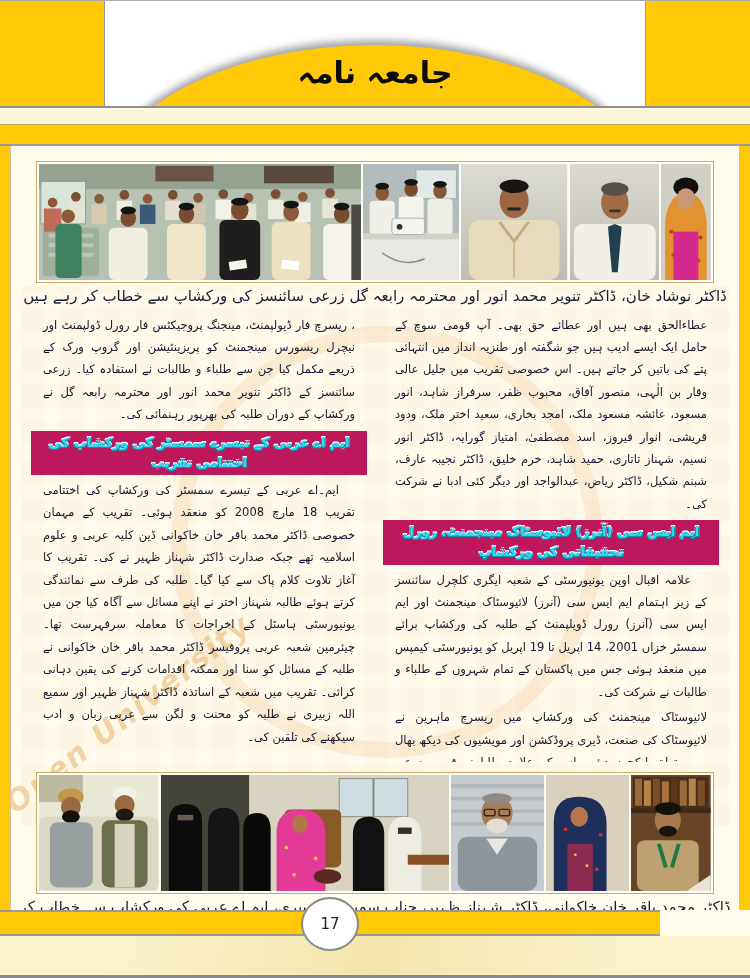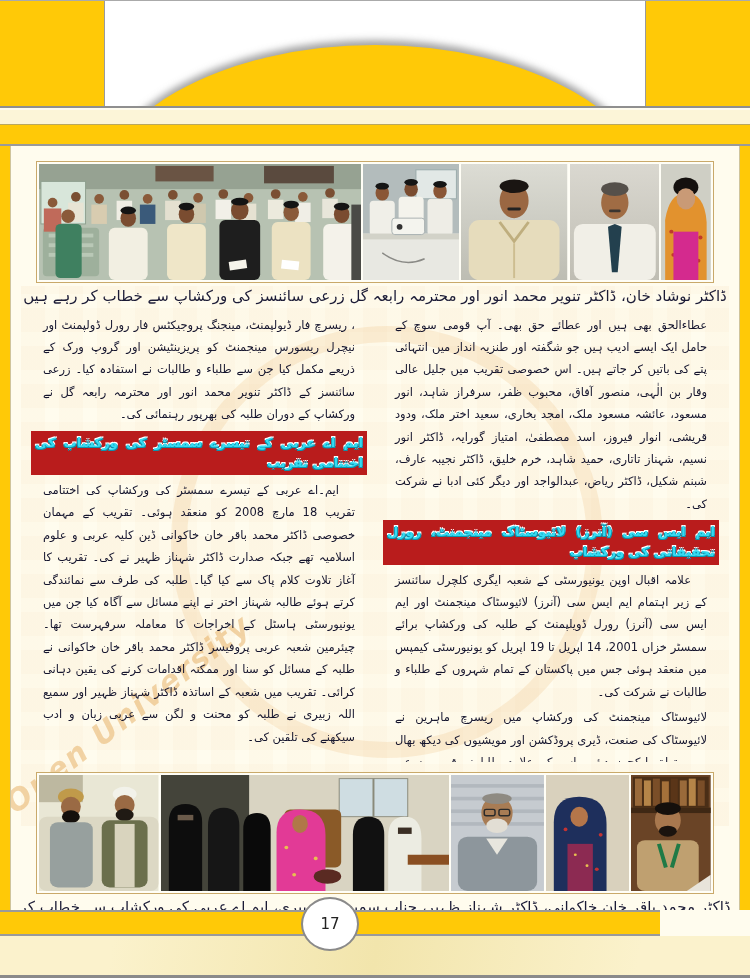--- a/index.html
+++ b/index.html
@@ -51,22 +51,22 @@
   .photo-seg svg { display:block; width:100%; height:100%; }
   .photo-caption { position:relative; z-index:1; direction:rtl; text-align:center;
     font-size:15px; line-height:1.5; color:#1b1b36; margin-top:2px; }
 
   
   .columns { position:relative; z-index:1; direction:rtl; display:flex; gap:16px;
     padding:6px 20px 0; height:454px; overflow:hidden; box-sizing:border-box; }
   .col { flex:1 1 0; font-size:11.5px; line-height:1.95; text-align:justify; color:#15152e; }
   .col p { margin:0 12px 3px; }
   .col p.indent { text-indent:16px; }
-  .headline { display:block; margin:5px 0 4px; background:#b91c1c; color:#35DBF2;
-    font-weight:bold; font-size:13px; line-height:1.55; padding:2px 4px;
+  .headline { display:block; margin:5px 0 4px; background:#be185d; color:#35DBF2;
+    font-weight:bold; font-size:13px; line-height:1.55; text-align:center; padding:2px 4px;
     text-shadow:1px 1px 0 #0d93ad, -1px 1px 0 #0d93ad, 1px -1px 0 #ffffff, -1px -1px 0 #ffffff; }
 
   
   .footer-yellow { position:absolute; top:910px; left:0; width:660px; height:26px;
     background:#FFC907; border-top:2px solid #9a9a9a; border-bottom:2px solid #9a9a9a; box-sizing:border-box; }
   .page-circle { position:absolute; top:-15px; left:50%; transform:translateX(-50%);
     width:58px; height:54px; background:#ffffff; border:2px solid #8a8a8a; border-radius:50%;
     display:flex; align-items:center; justify-content:center; font-size:15px; color:#222; z-index:6; box-sizing:border-box; }
   .footer-cream { position:absolute; top:936px; left:0; width:750px; height:42px;
     background:linear-gradient(100deg,#FBF2CC 15%,#F2E5AC 50%,#FBF2CC 85%);
@@ -74,20 +74,21 @@
 </style>
 </head>
 <body>
 
 <div class="page">
 
   <div class="header-top">
     <div class="corner left"></div>
     <div class="corner right"></div>
     <div class="dome"></div>
+    <div class="masthead">جامعہ نامہ</div>
   </div>
   <div class="band-cream"></div>
   <div class="band-yellow"></div>
 
   <div class="body-area">
     <div class="body-inner">
 
       <div class="watermark">
         <div class="wm-tiles"></div>
         <div class="wm-ring"></div>

